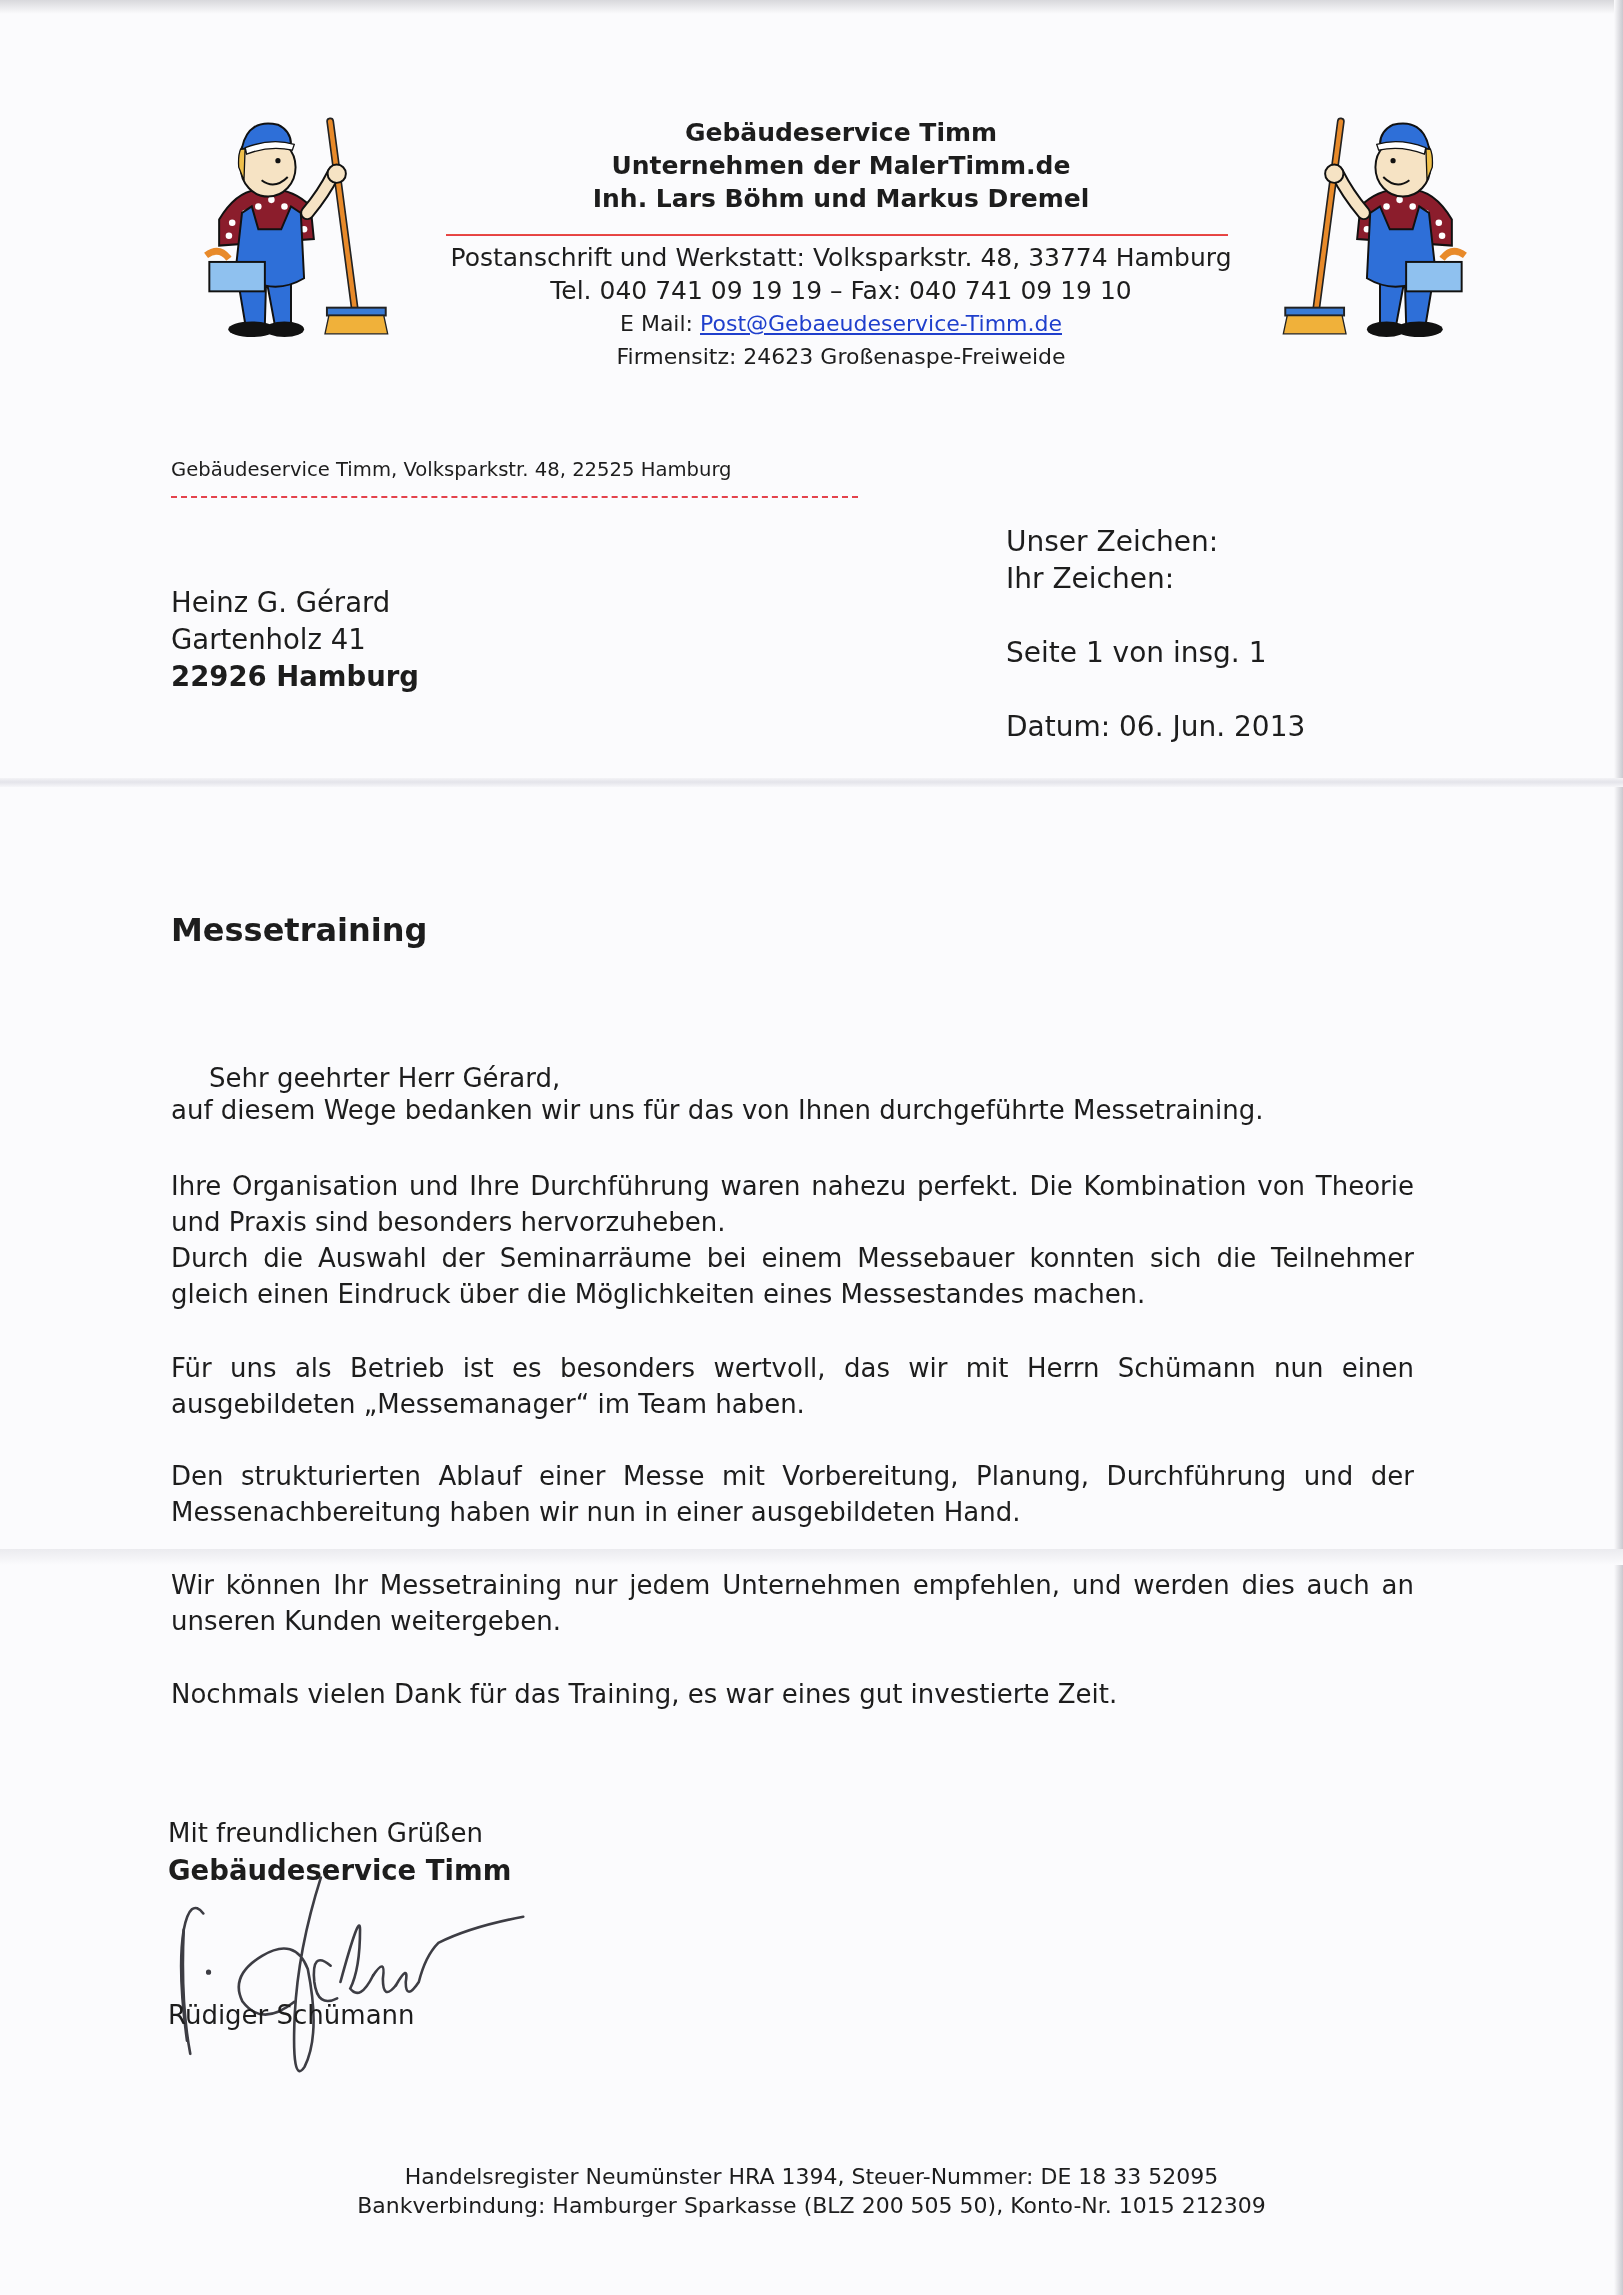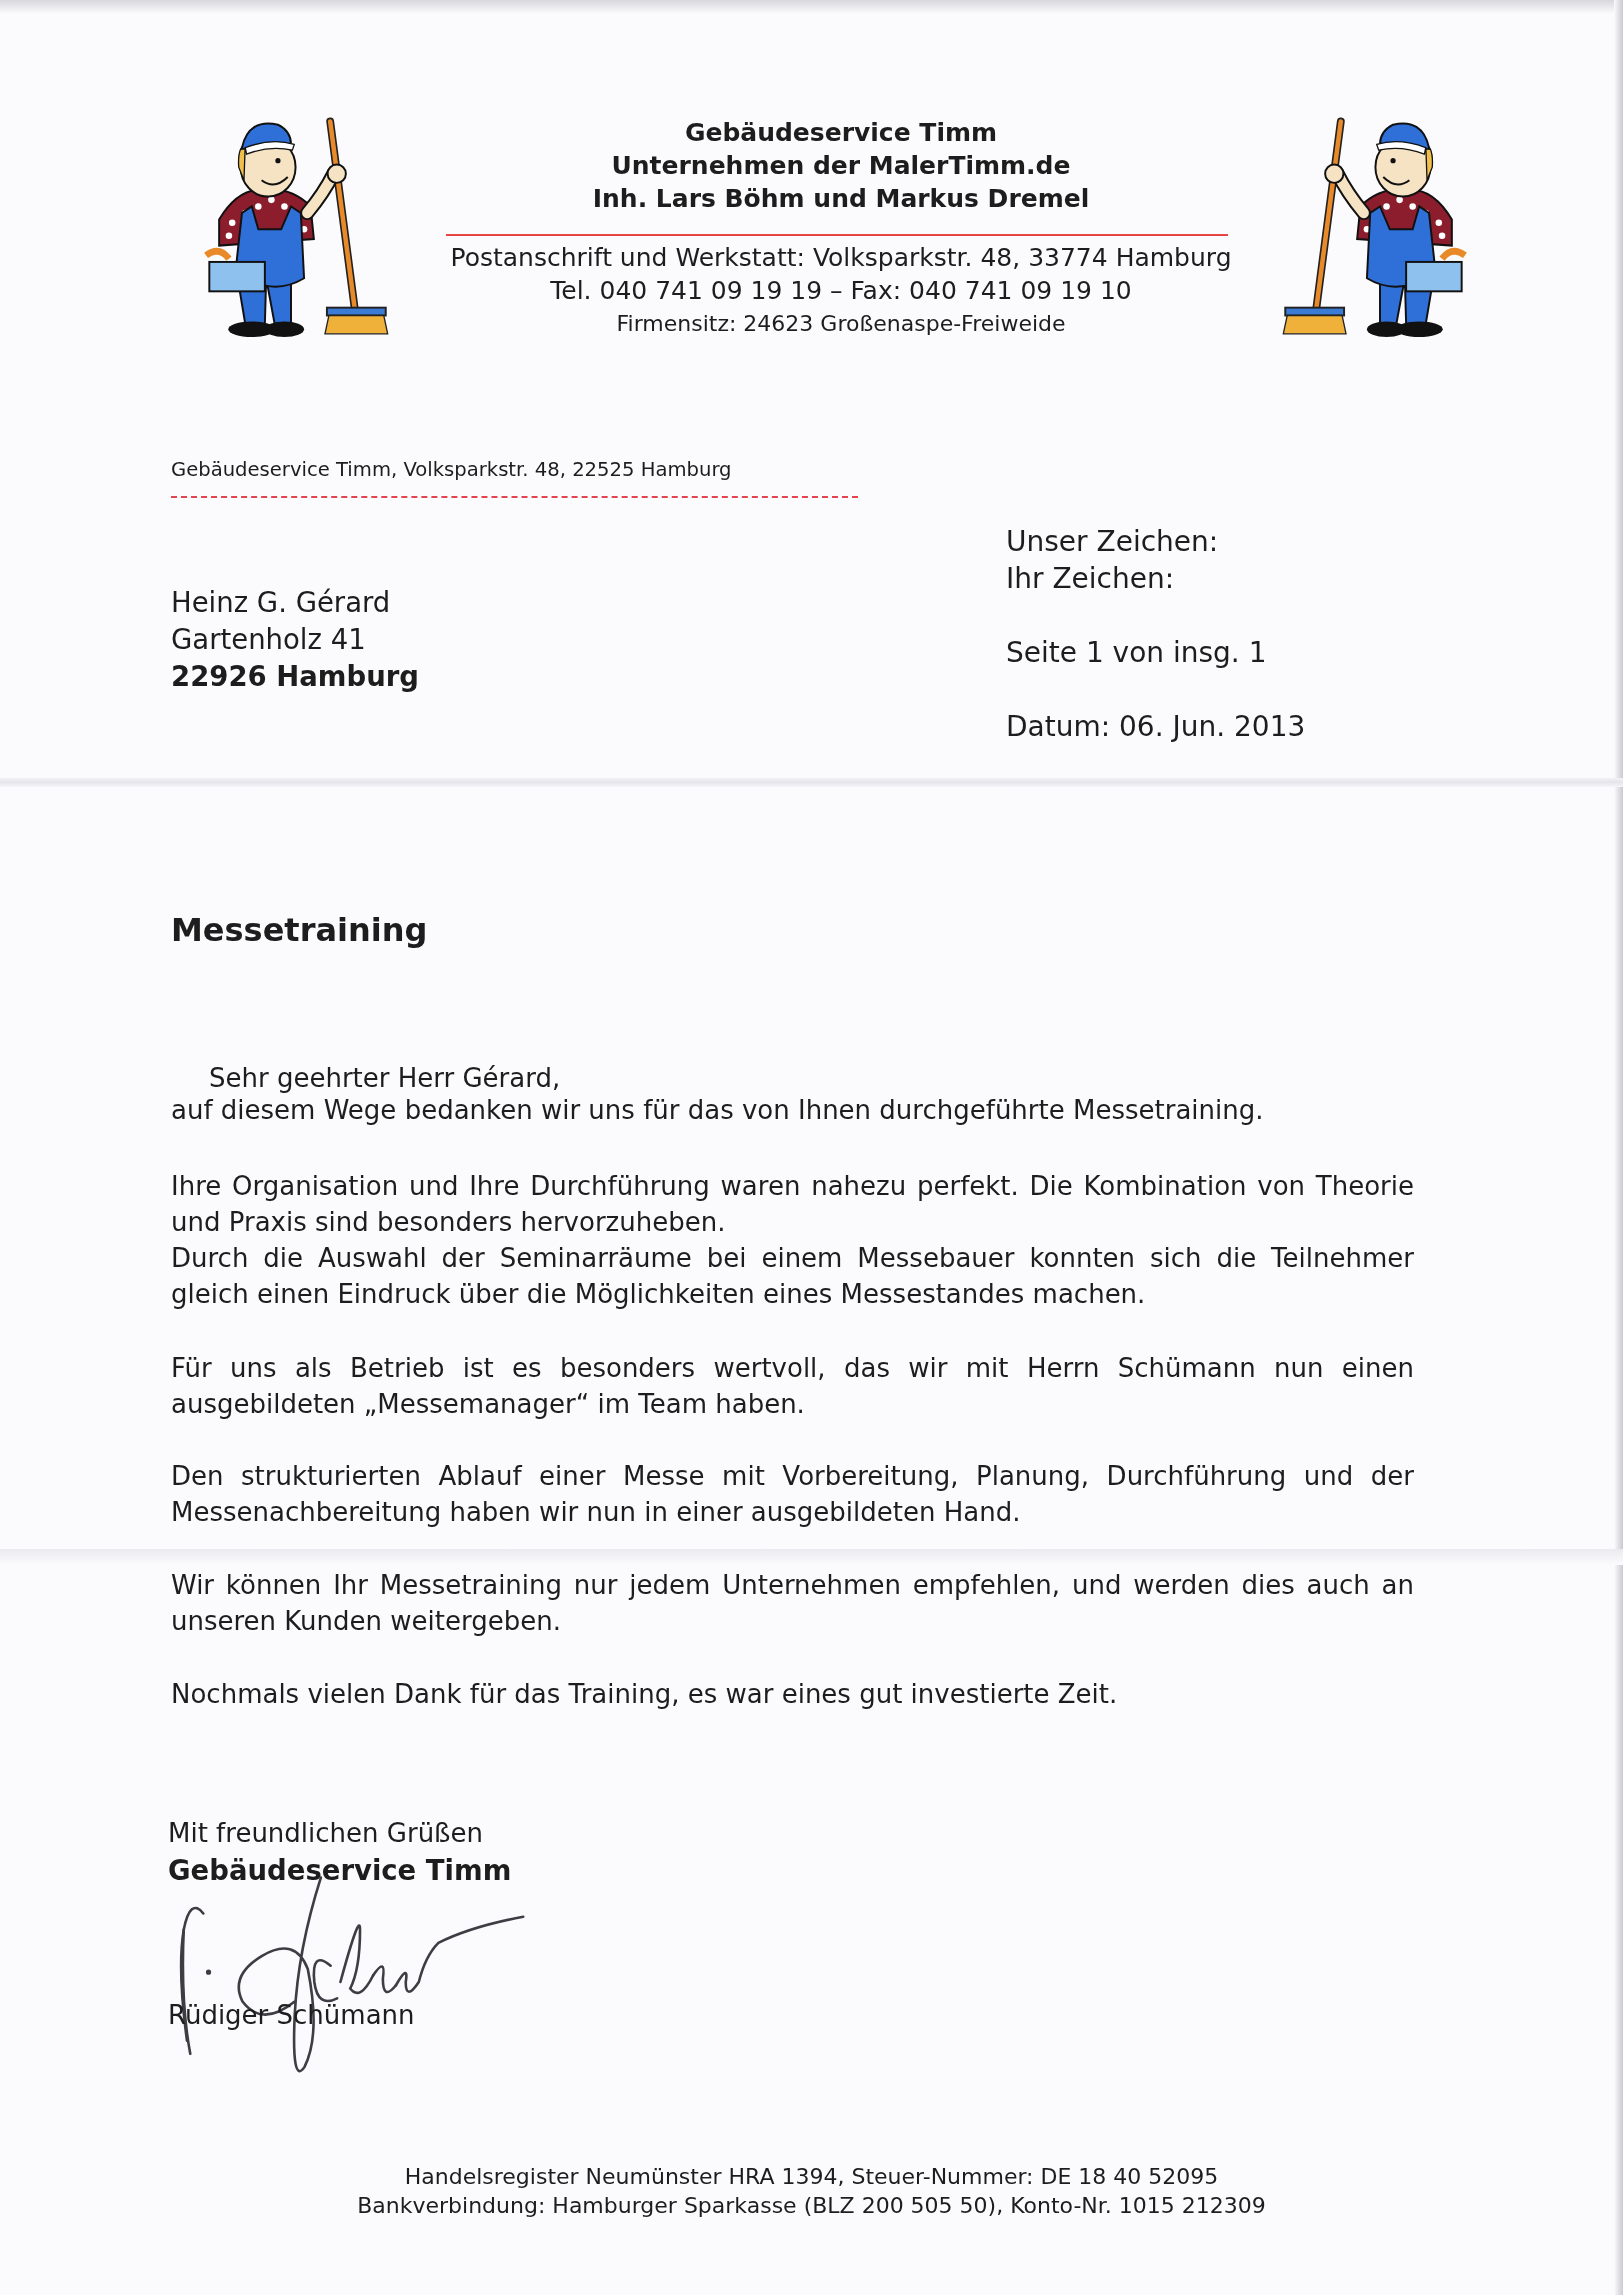--- a/index.html
+++ b/index.html
@@ -148,20 +148,24 @@
 
 <div class="lh lh-title">
   <div>Gebäudeservice Timm</div>
   <div>Unternehmen der MalerTimm.de</div>
   <div>Inh. Lars Böhm und Markus Dremel</div>
 </div>
 <div class="lh-rule"></div>
 <div class="lh lh-info">
   <div>Postanschrift und Werkstatt: Volksparkstr. 48, 33774 Hamburg</div>
   <div>Tel. 040 741 09 19 19 – Fax: 040 741 09 19 10</div>
+  <div class="small">
+    <span>E Mail:</span>
+    <span class="email-link">Post@Gebaeudeservice-Timm.de</span>
+  </div>
   <div class="small">Firmensitz: 24623 Großenaspe-Freiweide</div>
 </div>
 
 <div class="sender-line">Gebäudeservice Timm, Volksparkstr. 48, 22525 Hamburg</div>
 <div class="sender-rule"></div>
 
 <div class="recipient">
   <div>Heinz G. Gérard</div>
   <div>Gartenholz 41</div>
   <div class="bold">22926 Hamburg</div>
@@ -198,16 +202,16 @@
     <path d="M240 10 Q205 120 200 220 Q195 330 215 300 Q240 250 220 150 Q200 100 150 130 Q100 160 120 200 Q150 240 200 200"></path>
     <path d="M255 145 Q225 120 230 170 Q235 210 265 195"></path>
     <path d="M270 170 Q300 60 300 90 Q300 150 285 180 Q300 200 320 160"></path>
     <path d="M320 160 Q340 130 335 165 Q335 200 355 175"></path>
     <path d="M355 175 Q375 140 370 170 Q370 200 390 170 Q400 130 420 110 Q470 85 550 70"></path>
   </g>
 </svg>
 <div class="signer">Rüdiger Schümann</div>
 
 <div class="footer">
-  <div>Handelsregister Neumünster HRA 1394, Steuer-Nummer: DE 18 40 52095</div>
+  <div>Handelsregister Neumünster HRA 1394, Steuer-Nummer: DE 18 33 52095</div>
   <div>Bankverbindung: Hamburger Sparkasse (BLZ 200 505 50), Konto-Nr. 1015 212309</div>
 </div>
 
 
 </body></html>

